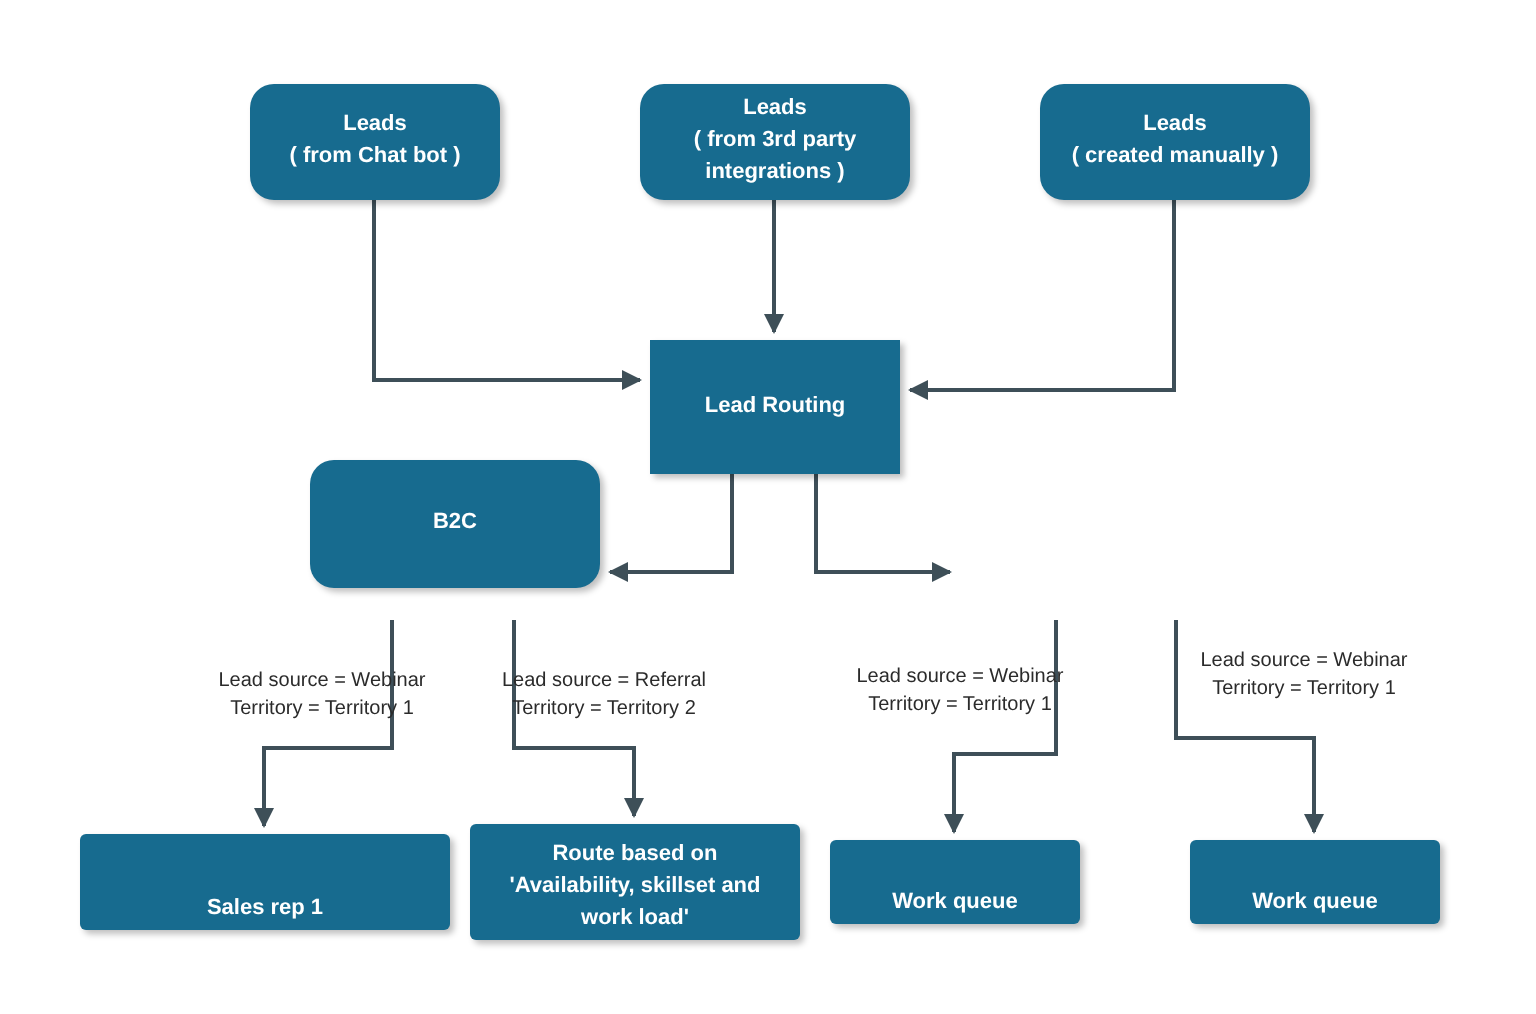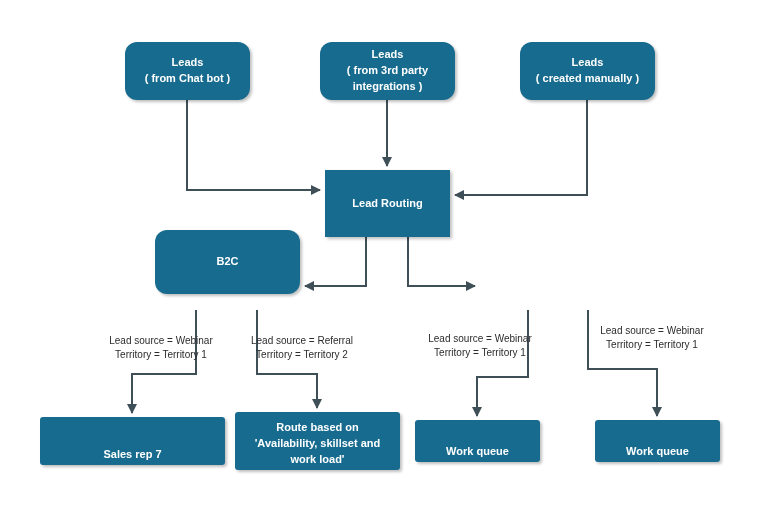--- a/index.html
+++ b/index.html
@@ -113,21 +113,21 @@
     <span>Lead source = Webinar</span>
     <span>Territory = Territory 1</span>
   </div>
 
   <div class="edge-label" style="left:596px; top:324px; width:112px;">
     <span>Lead source = Webinar</span>
     <span>Territory = Territory 1</span>
   </div>
 
   <div class="node slight" style="left:40px; top:417px; width:185px; height:48px;">
-    <span>Sales rep 7</span>
+    <span>Sales rep 1</span>
   </div>
 
   <div class="node slight" style="left:235px; top:412px; width:165px; height:58px;">
     <span>Route based on</span>
     <span>'Availability, skillset and work load'</span>
   </div>
 
   <div class="node slight" style="left:415px; top:420px; width:125px; height:42px;">
     <span>Work queue</span>
   </div>

